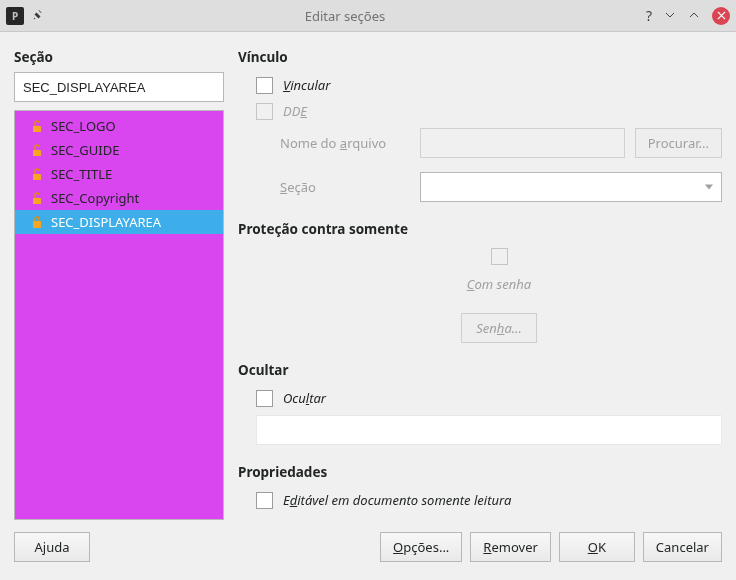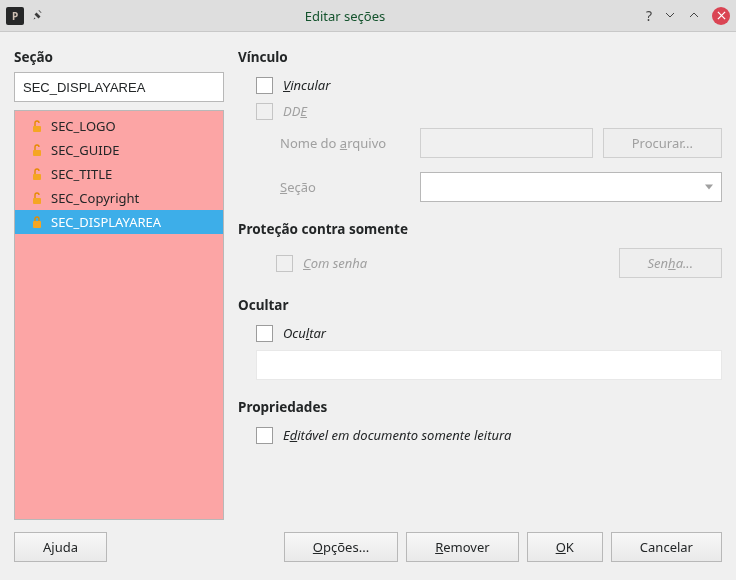--- a/index.html
+++ b/index.html
@@ -24,21 +24,21 @@
   .tb-left { display: flex; align-items: center; gap: 8px; }
   .app-icon {
     width: 18px; height: 18px;
     background: #262728;
     border-radius: 2px;
     display: flex; align-items: center; justify-content: center;
     color: #cfc0b4;
     font-size: 10px; font-weight: bold;
   }
   .pin { font-size: 13px; color: #3c3c3c; }
-  .tb-title { flex: 1; text-align: center; color: #14532d; font-size: 13px; }
+  .tb-title { flex: 1; text-align: center; color: #737373; font-size: 13px; }
   .tb-right { display: flex; align-items: center; gap: 12px; }
   .tb-btn { color: #444; font-size: 14px; line-height: 1; }
   .close {
     width: 18px; height: 18px; border-radius: 50%;
     background: #da4453;
     display: flex; align-items: center; justify-content: center;
     color: #fff; font-size: 11px;
   }
   .body {
     display: flex;
@@ -59,21 +59,21 @@
     height: 30px;
     border: 1px solid #b8b8b8;
     background: #fff;
     padding: 0 8px;
     font-size: 13px;
     color: #232627;
   }
   .listbox {
     margin-top: 8px;
     border: 1px solid #b8b8b8;
-    background: #fca5a5;
+    background: #d946ef;
     flex: 1;
     padding: 3px 0;
     overflow: hidden;
   }
   .cell {
     display: flex;
     align-items: center;
     gap: 6px;
     padding: 3px 6px 3px 14px;
     font-size: 13px;
@@ -124,21 +124,21 @@
     content: "";
     position: absolute; right: 8px; top: 50%;
     transform: translateY(-50%);
     border-left: 4px solid transparent;
     border-right: 4px solid transparent;
     border-top: 5px solid #a0a0a0;
   }
   .btn {
     height: 30px;
     min-width: 76px;
-    padding: 0 28px;
+    padding: 0 12px;
     border: 1px solid #b8b8b8;
     background: linear-gradient(#f7f7f7,#e9e9e9);
     display: inline-flex;
     align-items: center;
     justify-content: center;
     font-size: 13px;
     color: #232627;
   }
   .btn.disabled { color: #a0a0a0; border-color: #cfcfcf; background: #eeeeee; }
   .footer {
@@ -251,21 +251,21 @@
         <div class="btn disabled">Procurar...</div>
       </div>
       <div class="field-row" style="margin-top:6px;">
         <div class="field-label lbl disabled"><u>S</u>eção</div>
         <div class="select"></div>
       </div>
     </div>
 
     <div class="group-block">
       <div class="group-title">Proteção contra somente</div>
-      <div class="row" style="padding-left:38px;">
+      <div class="row" style="padding-left:38px;flex-direction:column;">
         <div class="chk disabled"></div>
         <span class="lbl disabled"><u>C</u>om senha</span>
         <div style="flex:1"></div>
         <div class="btn disabled">Sen<u>h</u>a...</div>
       </div>
     </div>
 
     <div class="group-block">
       <div class="group-title">Ocultar</div>
       <div class="row">

